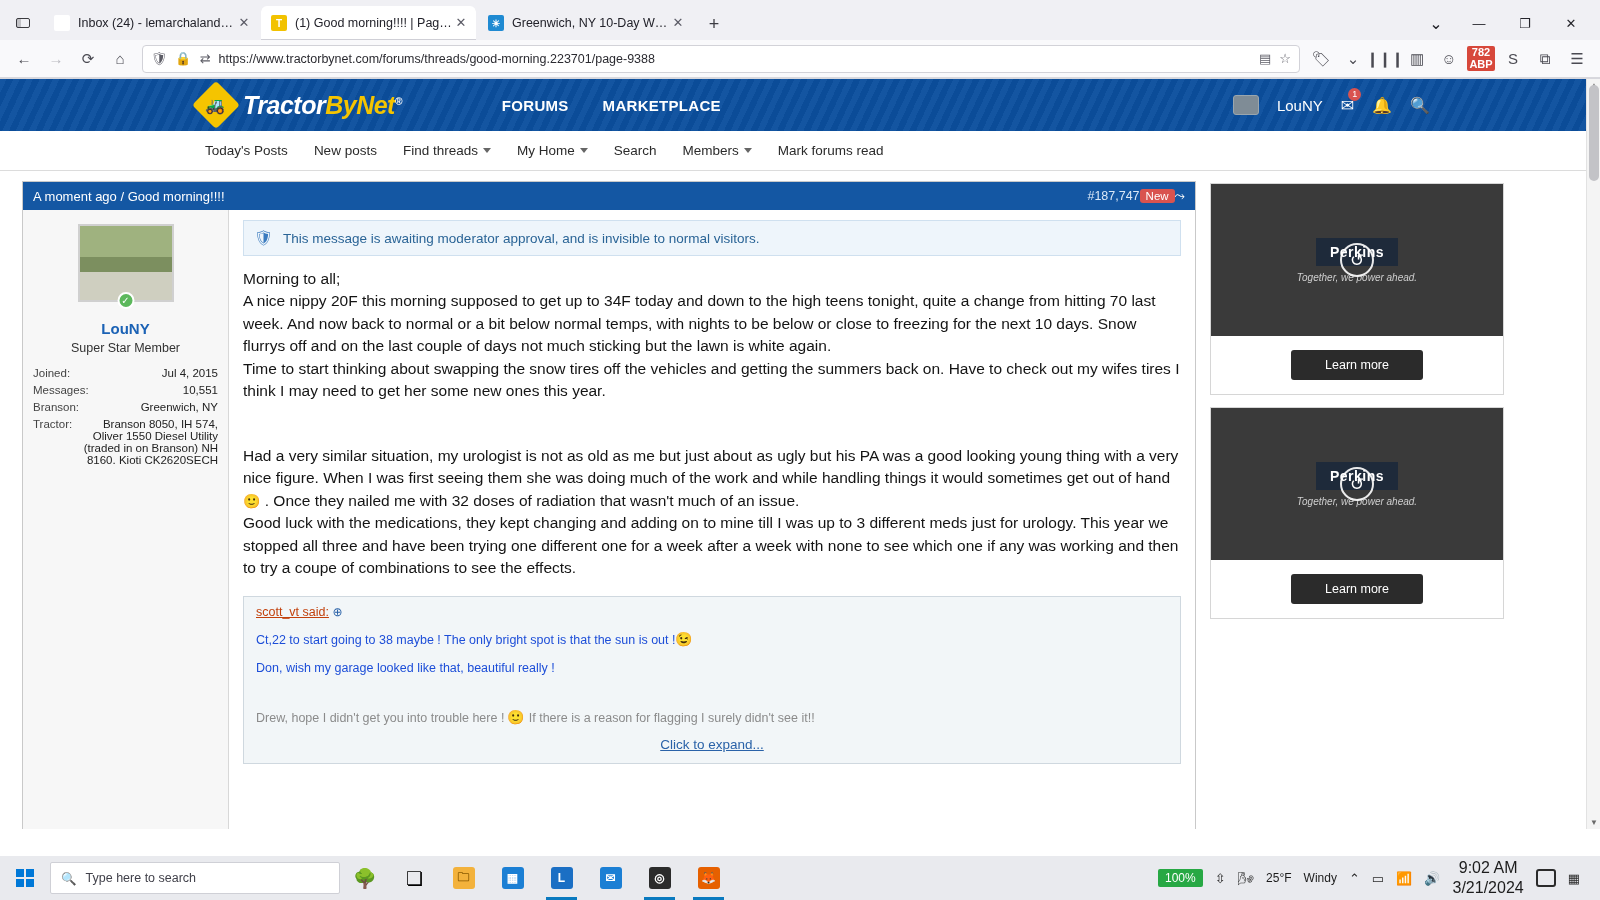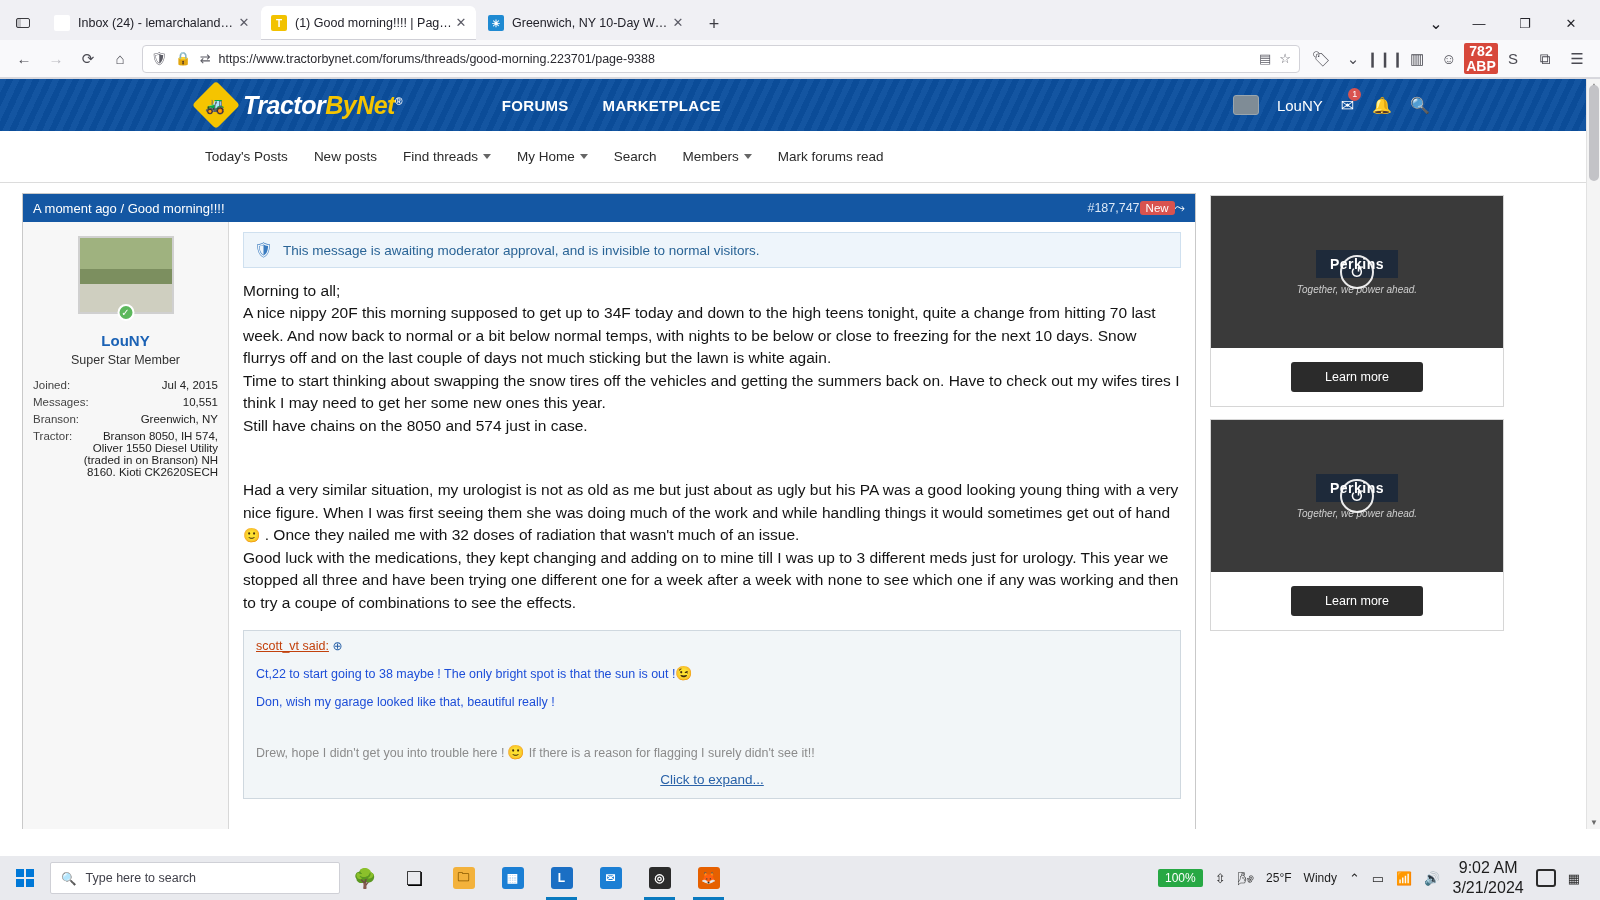--- a/index.html
+++ b/index.html
@@ -75,21 +75,21 @@
     flex: 1 1 auto; height: 28px; margin: 0 6px;
     background: #ffffff; border: 1px solid #d2d2d8; border-radius: 4px;
     display: flex; align-items: center; padding: 0 8px; gap: 8px;
     font-size: 12.5px; color: #1c1c20;
   }
   .urlbar .u-ico { color: #5d5d66; font-size: 13px; display:flex; align-items:center;}
   .urlbar .u-txt { flex: 1 1 auto; white-space: nowrap; overflow: hidden; color:#2b2b31; }
   .toolicons { display: flex; align-items: center; gap: 2px; }
   .toolicons .nbtn { width: 30px; }
   .badge-ab {
-    background: #d7483b; color: #fff; font-size: 14px; font-weight: bold;
+    background: #d7483b; color: #fff; font-size: 11px; font-weight: bold;
     padding: 1px 2px; border-radius: 2px; line-height: 1.05; text-align:center;
   }
 
   
   .page { position: relative; height: 750px; overflow: hidden; background:#fff;}
   .site-header {
     height: 52px; background: #0b4f9e;
     background-image: repeating-linear-gradient(115deg, rgba(255,255,255,0.035) 0 6px, rgba(0,0,0,0.04) 6px 12px);
     display: flex; align-items: center; padding: 0 24px; position: relative;
   }
@@ -107,21 +107,21 @@
   .mainnav a { color: #ffffff; font-size: 15px; font-weight: bold; text-decoration: none; letter-spacing: .3px;}
   .hdr-right { position: absolute; right: 170px; top: 0; height: 52px; display: flex; align-items: center; gap: 18px; }
   .avatar-sm { width: 26px; height: 20px; background: #7f8c96; border-radius: 3px; border:1px solid #9aa6ae; }
   .username { color:#fff; font-size: 15px; }
   .ico-btn { position: relative; color:#fff; font-size: 16px; }
   .ico-badge {
     position: absolute; top: -8px; right: -7px; background:#d9534f; color:#fff;
     font-size: 9px; line-height: 13px; min-width: 13px; height: 13px; text-align:center; border-radius: 7px; padding: 0 3px;
   }
   .subnav {
-    height: 52px; background: #ffffff; display:flex; align-items:center;
+    height: 40px; background: #ffffff; display:flex; align-items:center;
     border-bottom: 1px solid #dcdcdc; padding-left: 205px; gap: 26px;
   }
   .subnav a { color: #2b2b2b; font-size: 13.5px; text-decoration: none; display:flex; align-items:center; gap:5px;}
   .caret { border-left: 4px solid transparent; border-right: 4px solid transparent; border-top: 5px solid #666; display:inline-block; }
 
   .content { display: flex; padding: 10px 12px 0 22px; gap: 14px; }
   .post-card { flex: 0 0 1174px; border: 1px solid #c9c9c9; background: #fff; }
   .post-head {
     height: 28px; background: #1457a3; color: #fff; display:flex; align-items:center;
     padding: 0 10px; font-size: 13px; justify-content: space-between;
@@ -393,21 +393,20 @@
           <div class="msg">
             <div class="mod-notice">
               <span class="shield">🛡</span>
               <span>This message is awaiting moderator approval, and is invisible to normal visitors.</span>
             </div>
 
             <div class="blk">
               <p>Morning to all;</p>
               <p>A nice nippy 20F this morning supposed to get up to 34F today and down to the high teens tonight, quite a change from hitting 70 last week. And now back to normal or a bit below normal temps, with nights to be below or close to freezing for the next 10 days. Snow flurrys off and on the last couple of days not much sticking but the lawn is white again.</p>
               <p>Time to start thinking about swapping the snow tires off the vehicles and getting the summers back on. Have to check out my wifes tires I think I may need to get her some new ones this year.</p>
-              <p>Still have chains on the 8050 and 574 just in case.</p>
             </div>
 
             <div class="blk gap">
               <p><span>Had a very similar situation, my urologist is not as old as me but just about as ugly but his PA was a good looking young thing with a very nice figure. When I was first seeing them she was doing much of the work and while handling things it would sometimes get out of hand </span><span class="emoji">🙂</span><span> . Once they nailed me with 32 doses of radiation that wasn't much of an issue.</span></p>
               <p>Good luck with the medications, they kept changing and adding on to mine till I was up to 3 different meds just for urology. This year we stopped all three and have been trying one different one for a week after a week with none to see which one if any was working and then to try a coupe of combinations to see the effects.</p>
             </div>
 
             <div class="quote">
               <div class="quote-head">
                 <a href="#">scott_vt said:</a>

